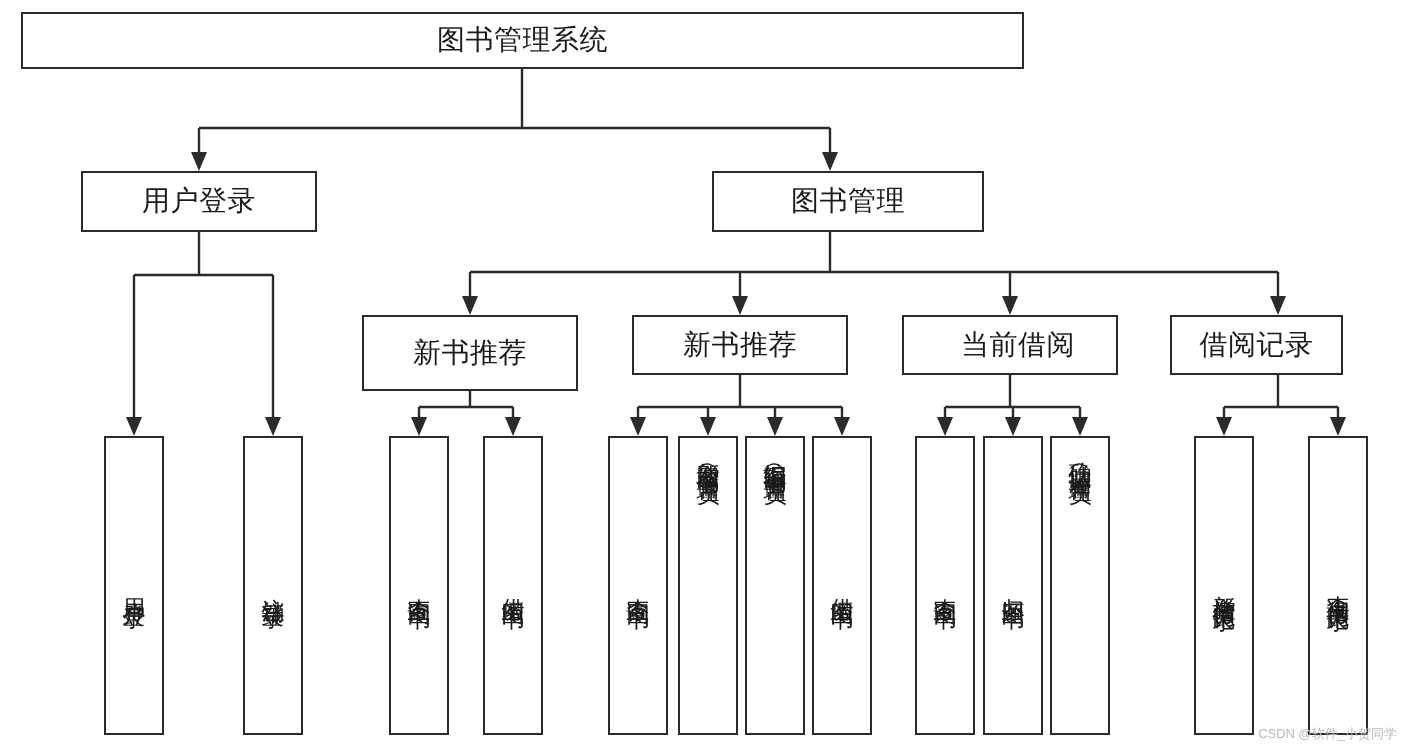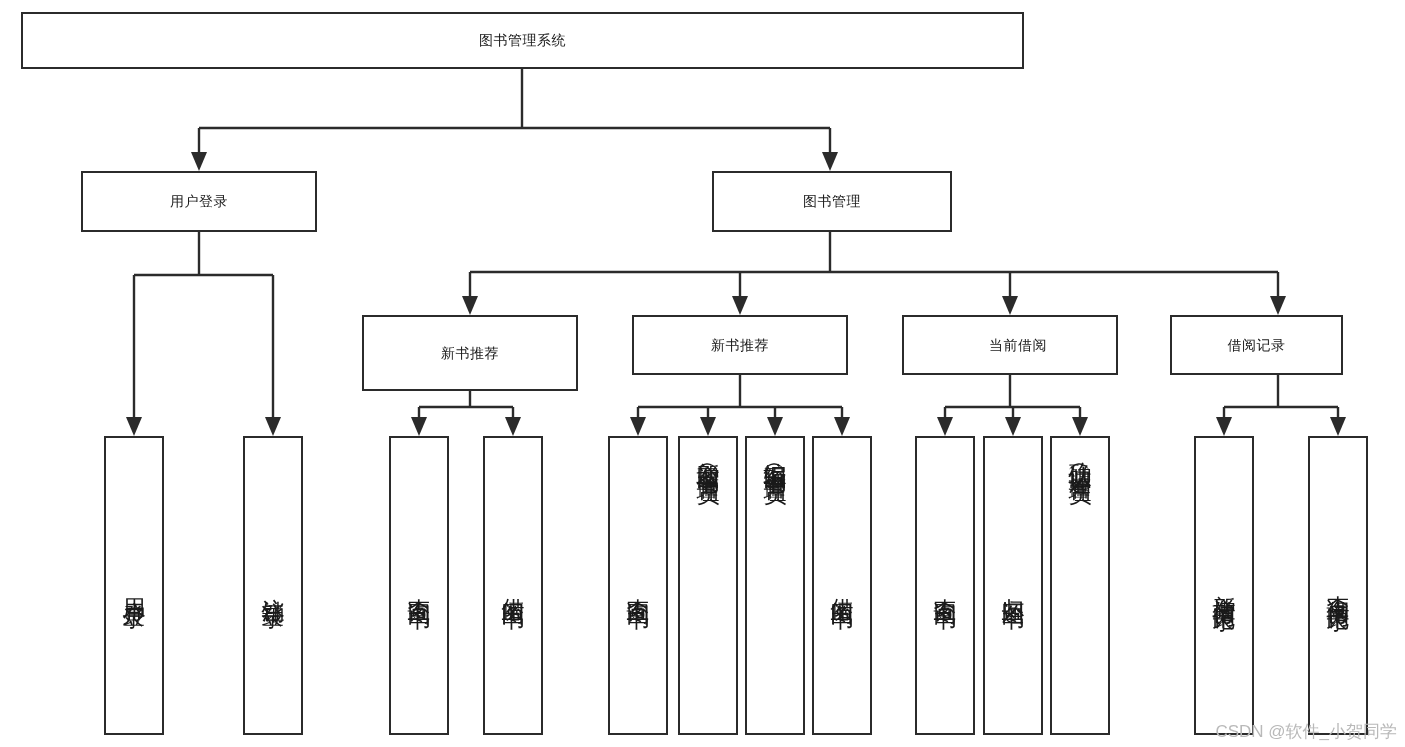--- a/index.html
+++ b/index.html
@@ -24,21 +24,21 @@
     box-sizing: border-box;
     background: #ffffff;
     border: 2px solid #2b2b2b;
     display: flex;
     align-items: center;
     justify-content: center;
     overflow: hidden;
   }
   .node-label {
     color: #1a1a1a;
-    font-size: 14px;
+    font-size: 28px;
     line-height: 1.15;
     letter-spacing: 0.5px;
     white-space: nowrap;
   }
   .node-box.vertical {
     align-items: flex-start;
     justify-content: center;
     padding-top: 6px;
   }
   .node-box.vertical .node-label {
@@ -67,21 +67,21 @@
     fill: none;
   }
   .arrow-head {
     fill: #2b2b2b;
   }
   .watermark {
     position: absolute;
     right: 8px;
     bottom: 4px;
     color: #b9b9b9;
-    font-size: 17px;
+    font-size: 13px;
     white-space: nowrap;
     user-select: none;
   }
 </style>
 </head>
 <body>
 
 <div id="diagram-root">
 
   <svg class="links" viewBox="0 0 1405 747">
@@ -151,21 +151,21 @@
     <path class="arrow-head" d="M1330,417 L1346,417 L1338,436 Z"></path>
   </svg>
 
   <div class="node-box" style="left:21px; top:12px; width:1003px; height:57px;">
     <span class="node-label">图书管理系统</span>
   </div>
 
   <div class="node-box" style="left:81px; top:171px; width:236px; height:61px;">
     <span class="node-label">用户登录</span>
   </div>
-  <div class="node-box" style="left:712px; top:171px; width:240px; height:61px;">
+  <div class="node-box" style="left:712px; top:171px; width:272px; height:61px;">
     <span class="node-label">图书管理</span>
   </div>
 
   <div class="node-box" style="left:362px; top:315px; width:216px; height:76px;">
     <span class="node-label">新书推荐</span>
   </div>
   <div class="node-box" style="left:632px; top:315px; width:216px; height:60px;">
     <span class="node-label">新书推荐</span>
   </div>
   <div class="node-box" style="left:902px; top:315px; width:216px; height:60px;padding-left:16px;">

